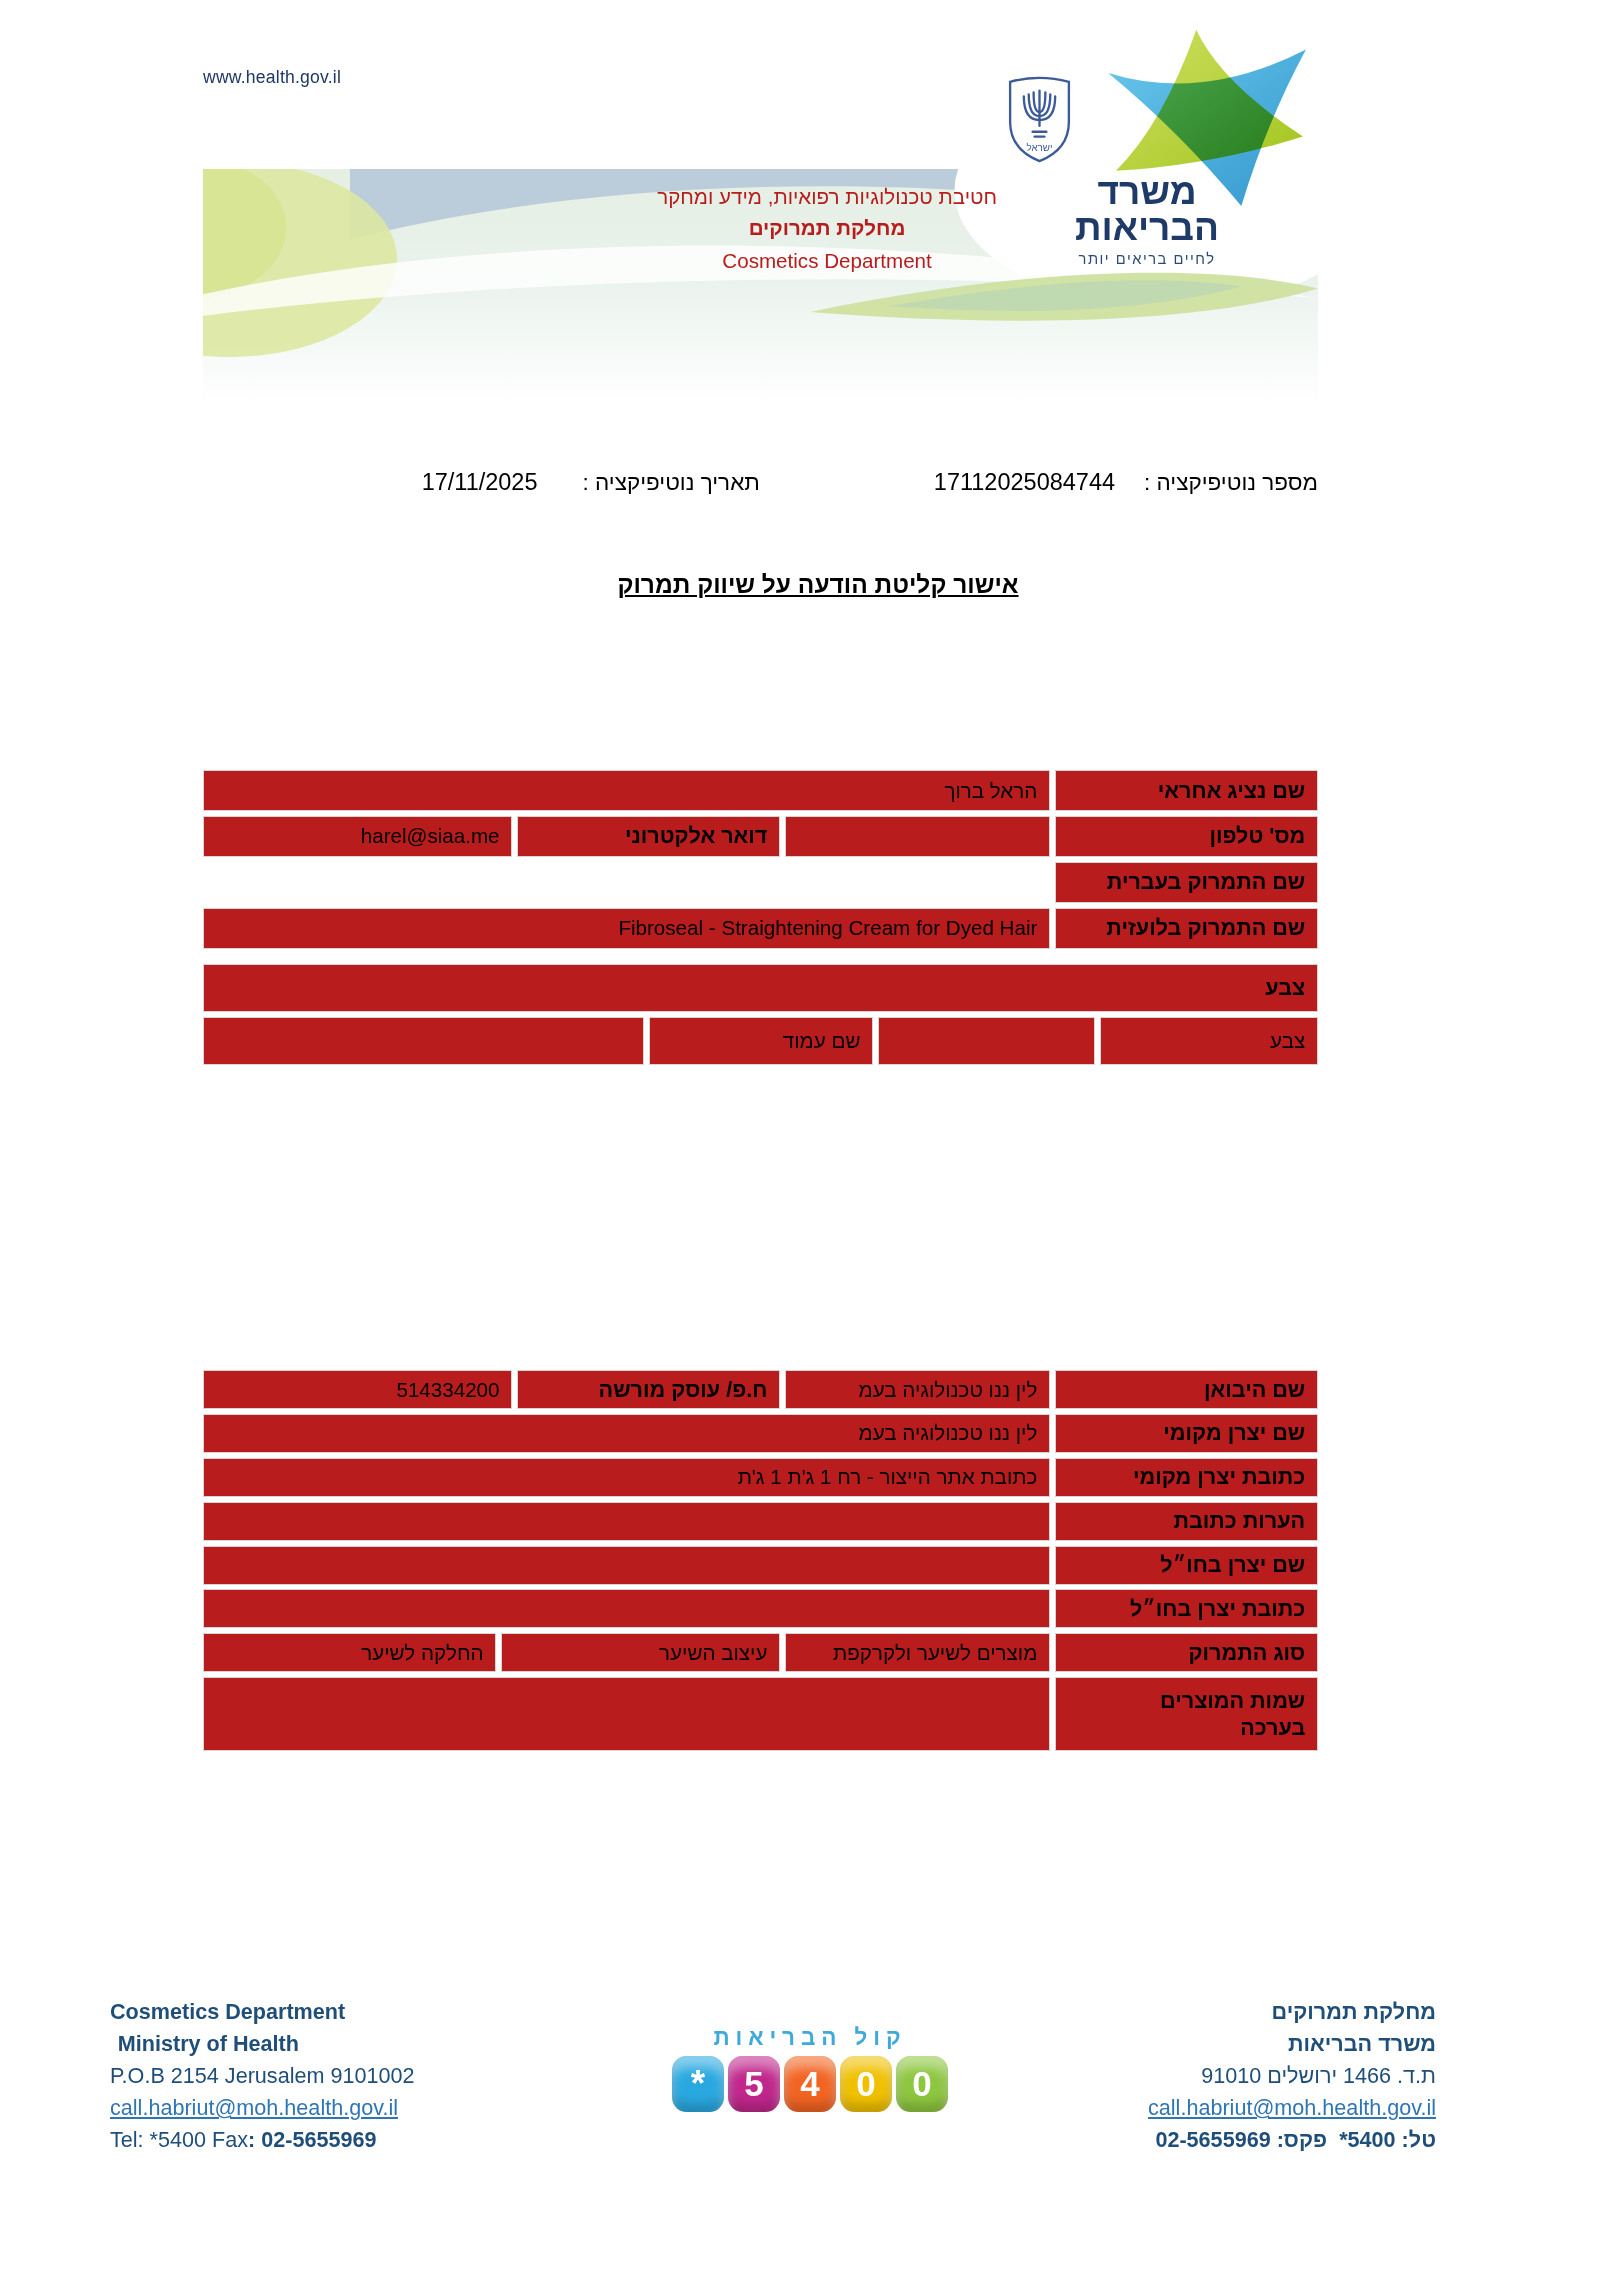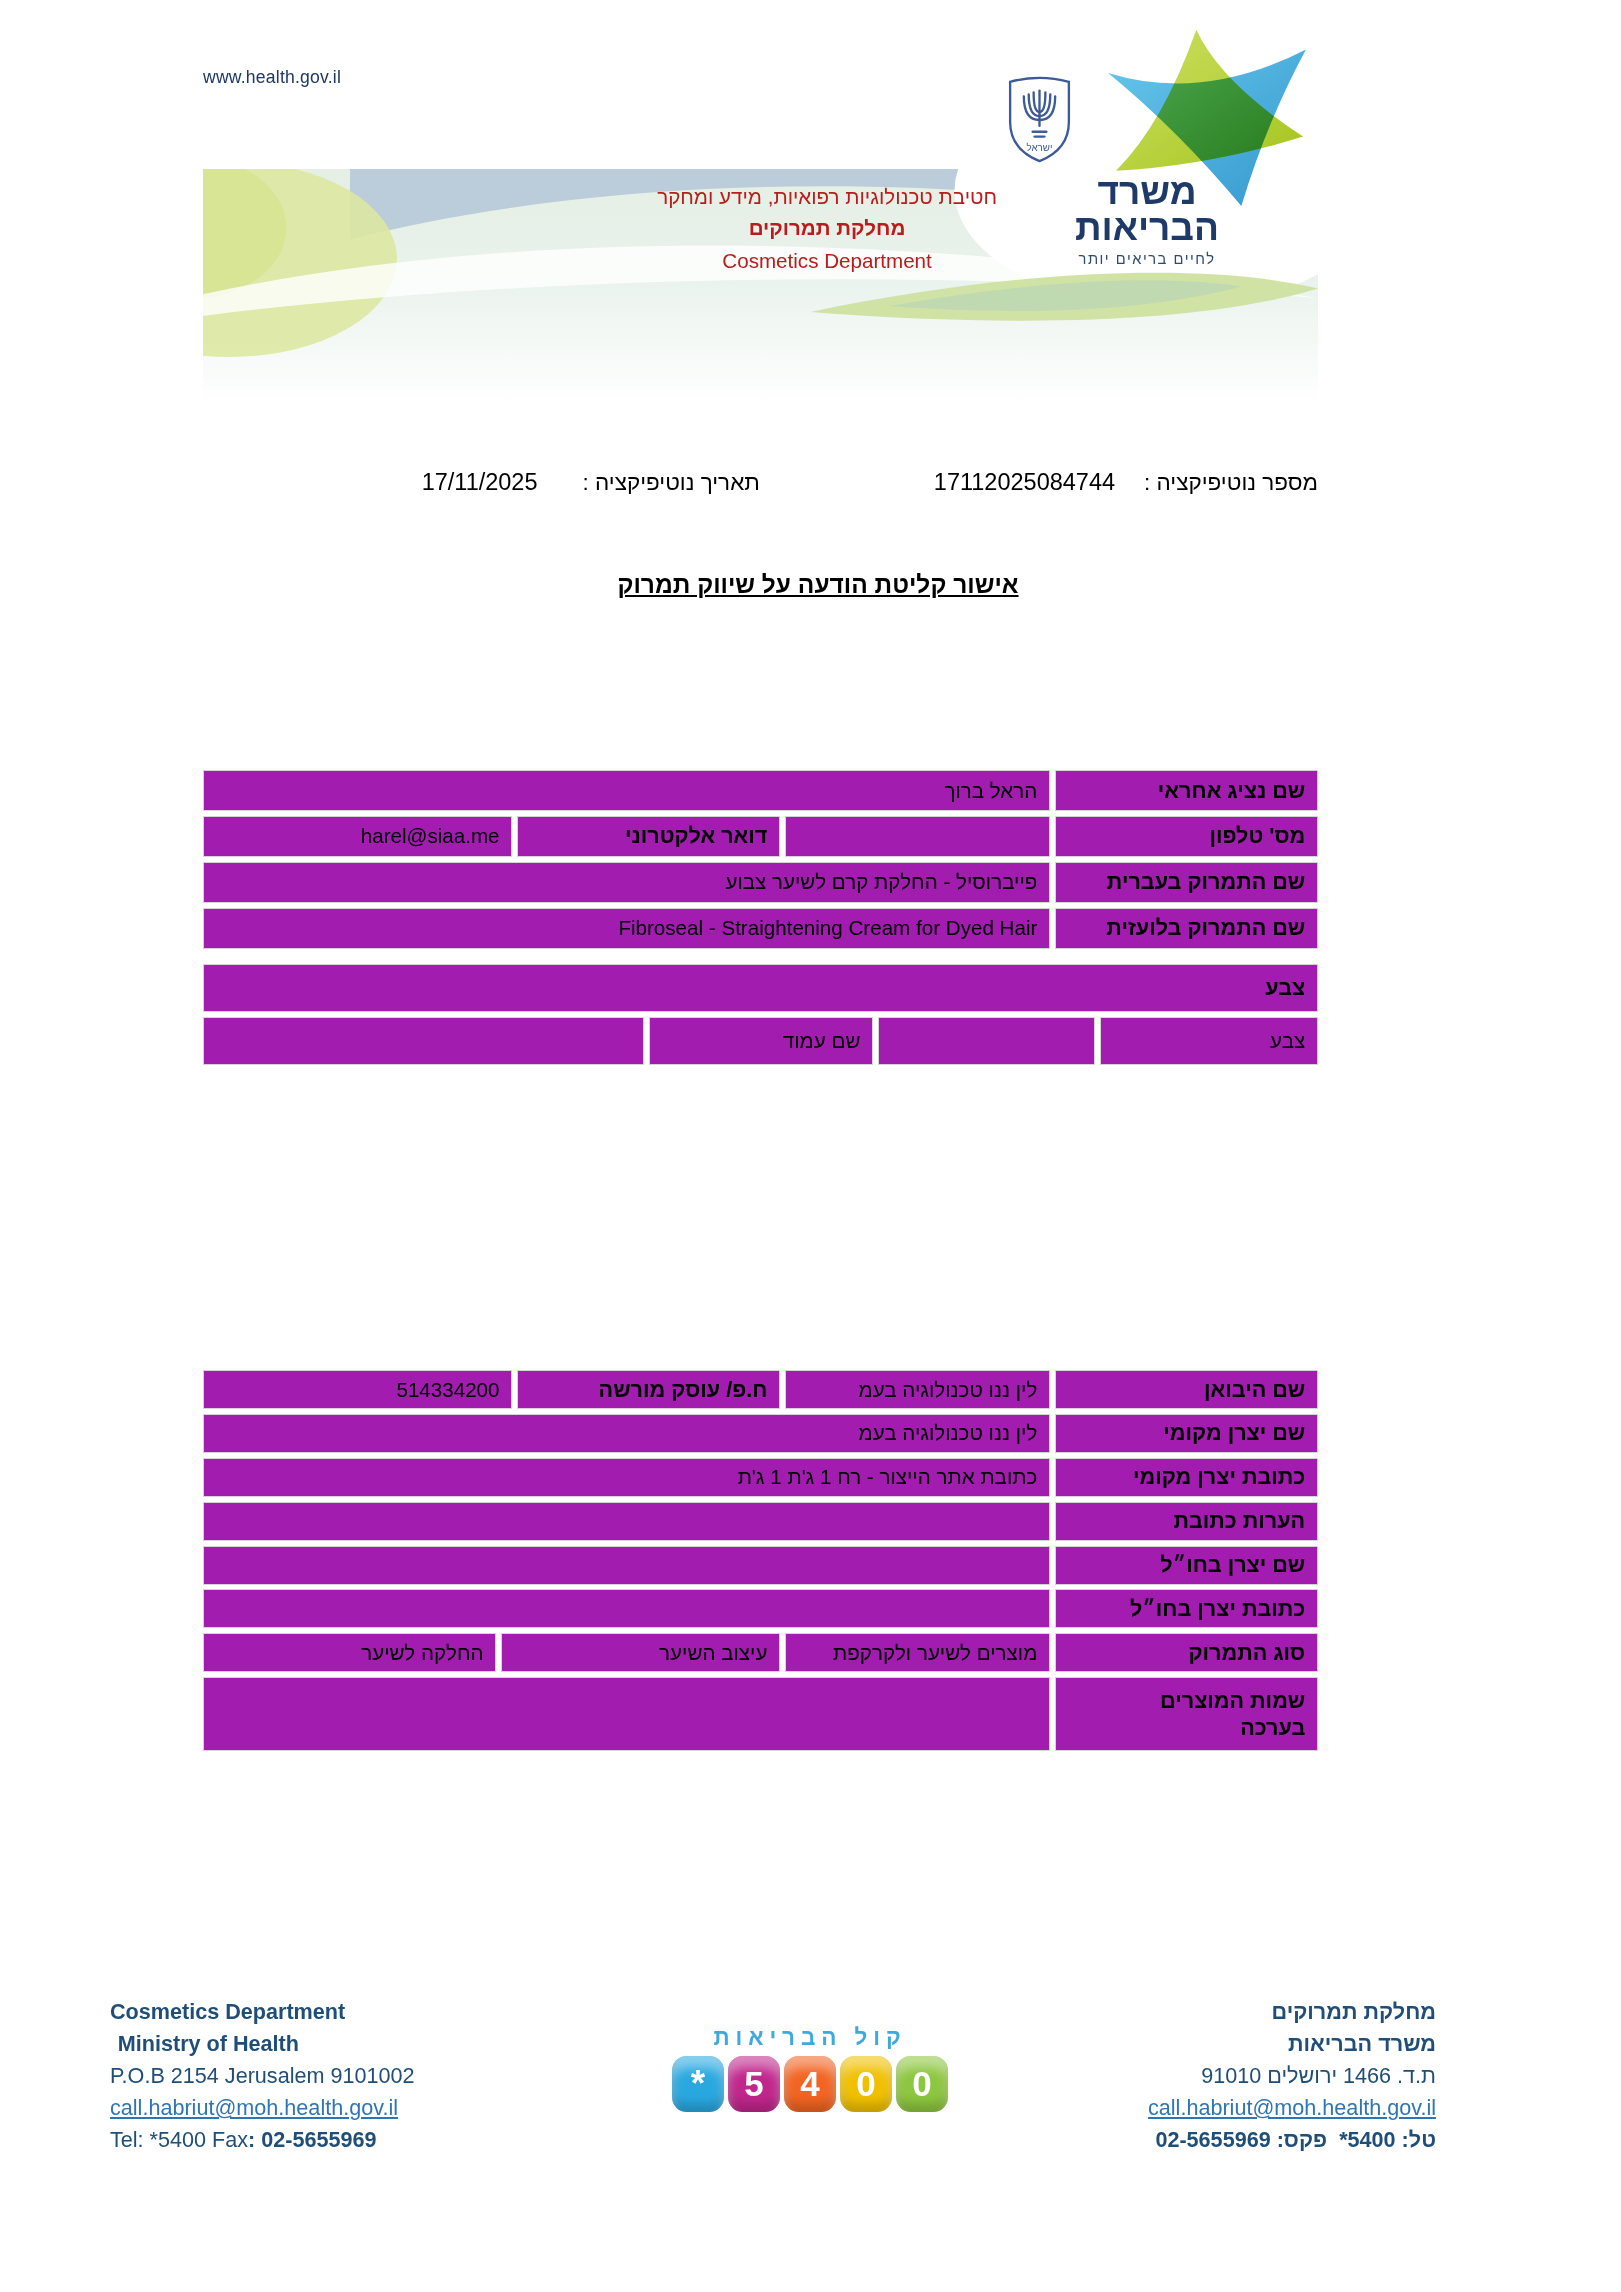--- a/index.html
+++ b/index.html
@@ -29,21 +29,21 @@
   .notif .val{font-size:23.5px;}
   .ms30{margin-inline-start:29px;}
   .ms178{margin-inline-start:174px;}
   .ms46{margin-inline-start:45px;}
 
   .doc-title{position:absolute;left:0;right:0;top:571px;text-align:center;direction:rtl;font-size:24.5px;font-weight:bold;text-decoration:underline;padding-left:15px;}
 
   
   .tbl{position:absolute;left:203px;width:1115px;direction:rtl;display:flex;flex-direction:column;gap:4.9px;}
   .row{display:flex;gap:4.9px;}
-  .cell{background:#a21caf;border:1px solid #d5d5d5;min-height:41px;display:flex;align-items:center;padding:2px 11.8px;box-sizing:border-box;font-size:20.6px;}
+  .cell{background:#b91c1c;border:1px solid #d5d5d5;min-height:41px;display:flex;align-items:center;padding:2px 11.8px;box-sizing:border-box;font-size:20.6px;}
   .cell.lbl{font-weight:bold;width:263px;flex:none;font-size:21.6px;}
   .grow{flex:1;}
   .w-a{width:265px;flex:none;}
   .w-b{width:279px;flex:none;}
   .t1{top:770px;}
   .ct{top:964px;}
   .ct .cell{min-height:48px;}
   .ct .head{font-weight:bold;font-size:21.6px;}
   .cw-l{width:218px;flex:none;}
   .cw-a{width:217px;flex:none;}
@@ -163,21 +163,20 @@
       <div class="cell grow">הראל ברוך</div>
     </div>
     <div class="row">
       <div class="cell lbl">מס' טלפון</div>
       <div class="cell w-a"></div>
       <div class="cell lbl w-b">דואר אלקטרוני</div>
       <div class="cell grow">harel@siaa.me</div>
     </div>
     <div class="row">
       <div class="cell lbl">שם התמרוק בעברית</div>
-      <div class="cell grow">פייברוסיל - החלקת קרם לשיער צבוע</div>
     </div>
     <div class="row">
       <div class="cell lbl">שם התמרוק בלועזית</div>
       <div class="cell grow">Fibroseal - Straightening Cream for Dyed Hair</div>
     </div>
   </div>
 
   <div class="tbl ct">
     <div class="row">
       <div class="cell head grow">צבע</div>

